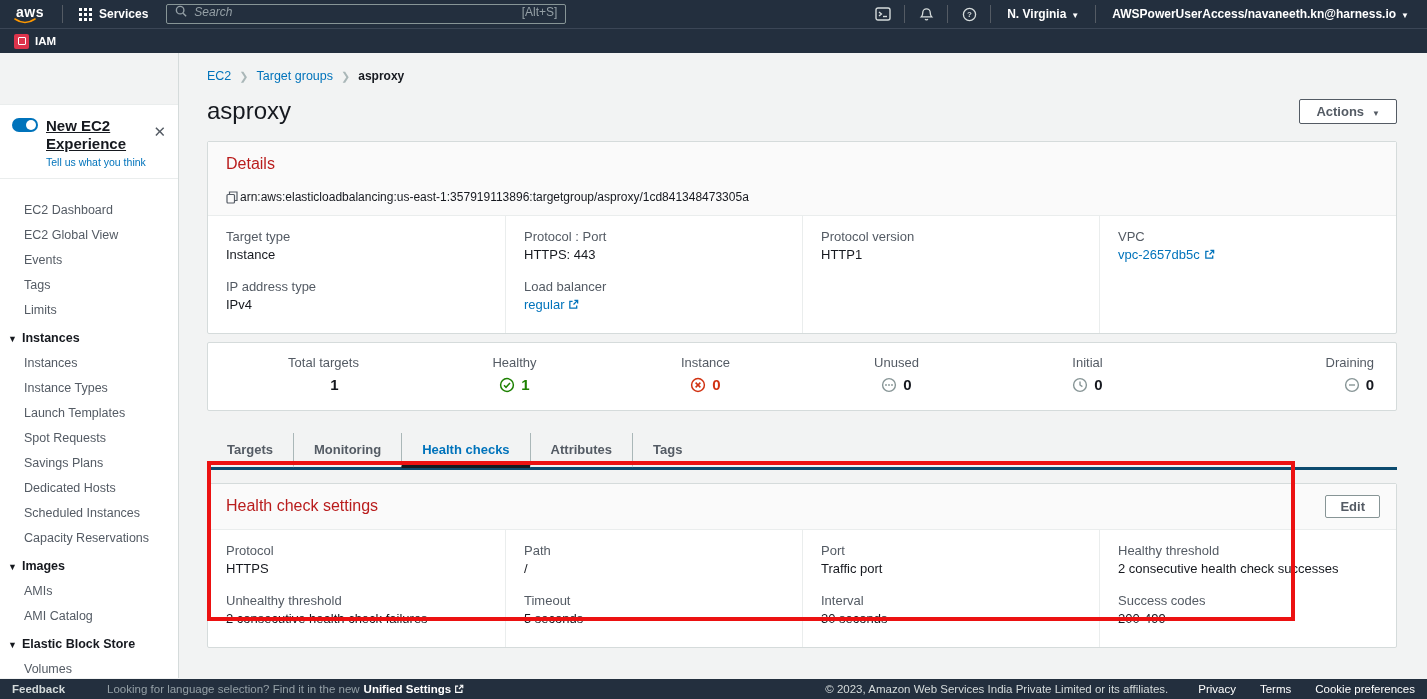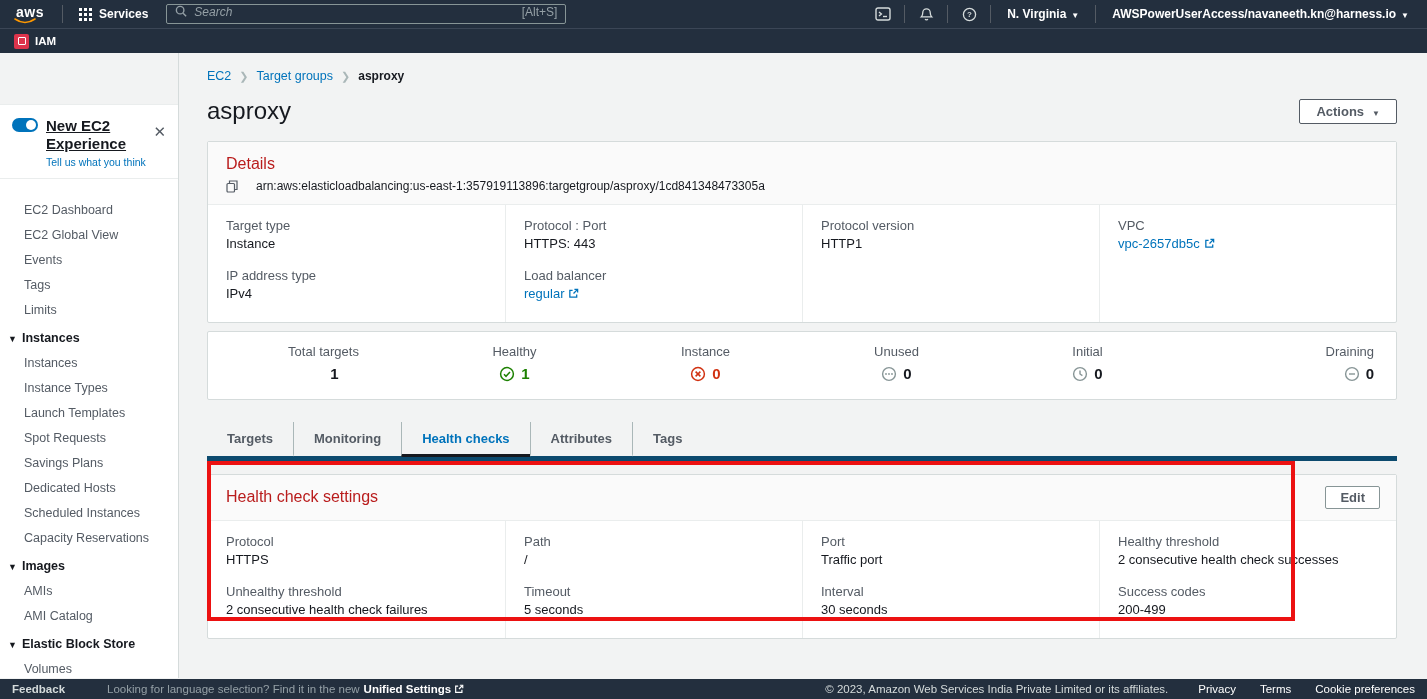--- a/index.html
+++ b/index.html
@@ -55,21 +55,21 @@
   .page-title { font-size:24px; font-weight:400; color:#16191f; }
   .btn { background:#fff; border:1px solid #545b64; border-radius:2px; color:#545b64; font-weight:bold; font-size:13px; padding:4px 16px; cursor:pointer; font-family:inherit; }
   .actions-btn { margin-left:auto; }
   .actions-btn .caret { color:#545b64; margin-left:8px; }
 
   
   .card { background:#fff; border:1px solid #d5dbdb; border-radius:2px; }
   .details-card { margin-top:16px; }
   .card-head { background:#fafafa; padding:13px 18px 11px 18px; border-bottom:1px solid #eaeded; }
   .card-title { font-size:16px; font-weight:normal; color:#b91c1c; }
-  .arn-row { margin-top:6px; display:flex; align-items:center; gap:18px; font-size:12px; color:#16191f; }
+  .arn-row { margin-top:17px; display:flex; align-items:center; gap:2px; font-size:12px; color:#16191f; }
   .copy-icon { cursor:pointer; display:flex; }
   .fields-grid { display:grid; grid-template-columns:repeat(4,1fr); }
   .fcol { padding:13px 18px 4px 18px; border-left:1px solid #eaeded; }
   .fcol:first-child { border-left:none; }
   .field { margin-bottom:17px; }
   .flabel { font-size:13px; color:#545b64; margin-bottom:3px; }
   .fvalue { font-size:13px; color:#16191f; }
   .link { color:#0073bb; cursor:pointer; display:inline-flex; align-items:center; gap:4px; }
 
   
@@ -78,21 +78,21 @@
   .counter:first-child { text-align:center; padding-left:2px; }
   .counter:last-child { text-align:right; padding-right:4px; }
   .clabel { font-size:13px; color:#545b64; }
   .cval { margin-top:6px; font-size:15px; font-weight:bold; color:#16191f; display:inline-flex; align-items:center; gap:6px; }
   .cval.first { padding-left:22px; }
   .green { color:#1d8102; }
   .red { color:#d13212; }
   .gray-ic { color:#879596; }
 
   
-  .tabs { margin-top:22px; display:flex; border-bottom:5px solid #0c4a6e; }
+  .tabs { margin-top:22px; display:flex; border-bottom:3px solid #0c4a6e; }
   .tab { padding:9px 20px 8px 20px; font-size:13px; font-weight:bold; color:#545b64; cursor:pointer; border-left:1px solid #aab7b8; border-bottom:3px solid transparent; margin-bottom:-1px; }
   .tab:first-child { border-left:none; }
   .tab.active { color:#0073bb; border-bottom-color:#16191f; }
 
   
   .health-card { margin-top:13px; }
   .health-head { display:flex; align-items:center; background:#fafafa; padding:11px 16px 11px 18px; border-bottom:1px solid #eaeded; }
   .edit-btn { margin-left:auto; border-color:#879596; padding:3px 14px; }
 
   

